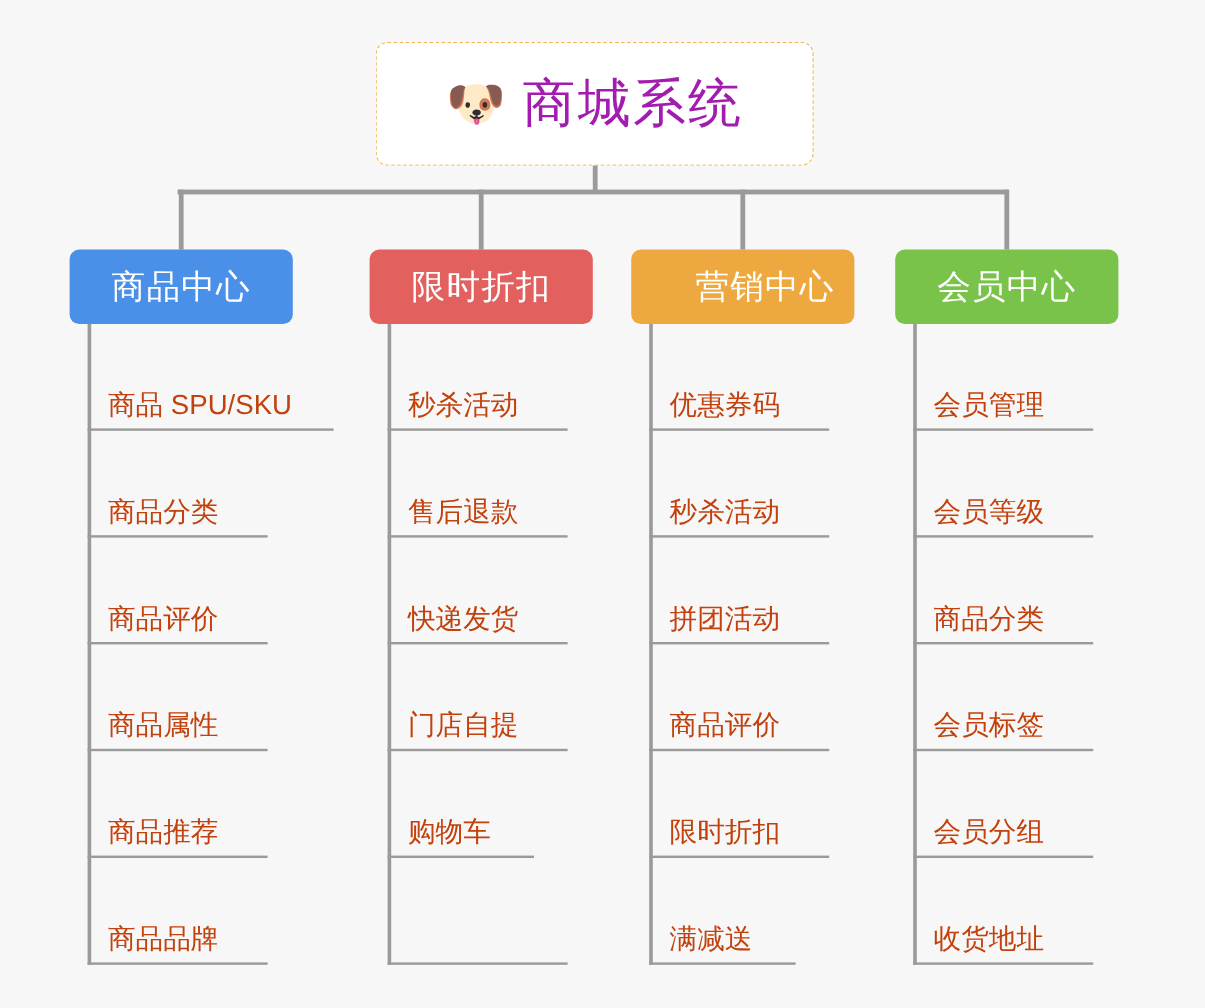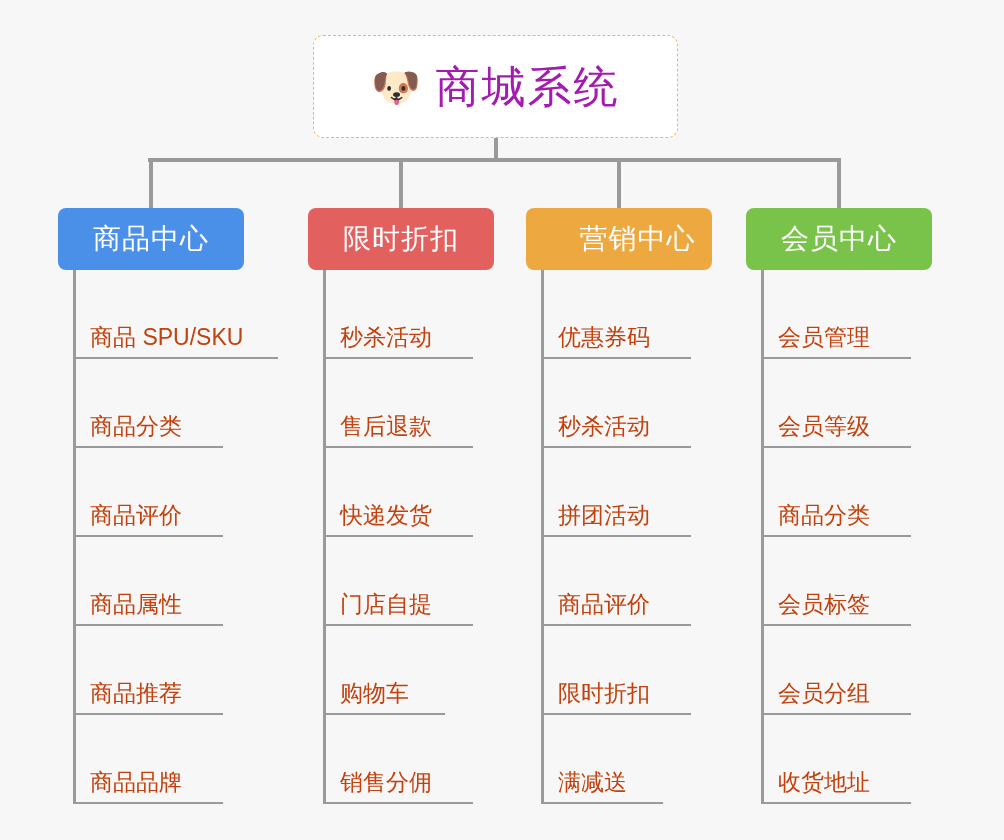--- a/index.html
+++ b/index.html
@@ -193,21 +193,20 @@
           </div>
           <div class="leaf-item">
             <span class="leaf-label">门店自提</span>
             <div class="leaf-underline" style="width: 150px;"></div>
           </div>
           <div class="leaf-item">
             <span class="leaf-label">购物车</span>
             <div class="leaf-underline" style="width: 122px;"></div>
           </div>
           <div class="leaf-item">
-            <span class="leaf-label">销售分佣</span>
             <div class="leaf-underline" style="width: 150px;"></div>
           </div>
         </div>
       </div>
       <div class="column" style="left: 526px; width: 186px;">
         <div class="cat-header" style="background: rgb(237, 169, 64); width: 186px; padding-left: 37px;">营销中心</div>
         <div class="trunk" style="height: 534px;"></div>
         <div class="leaf-list">
           <div class="leaf-item">
             <span class="leaf-label">优惠券码</span>

